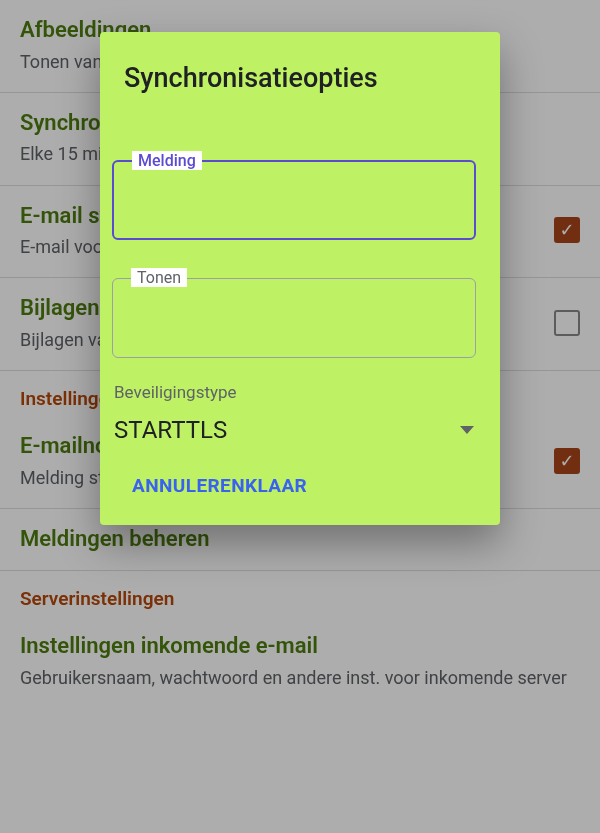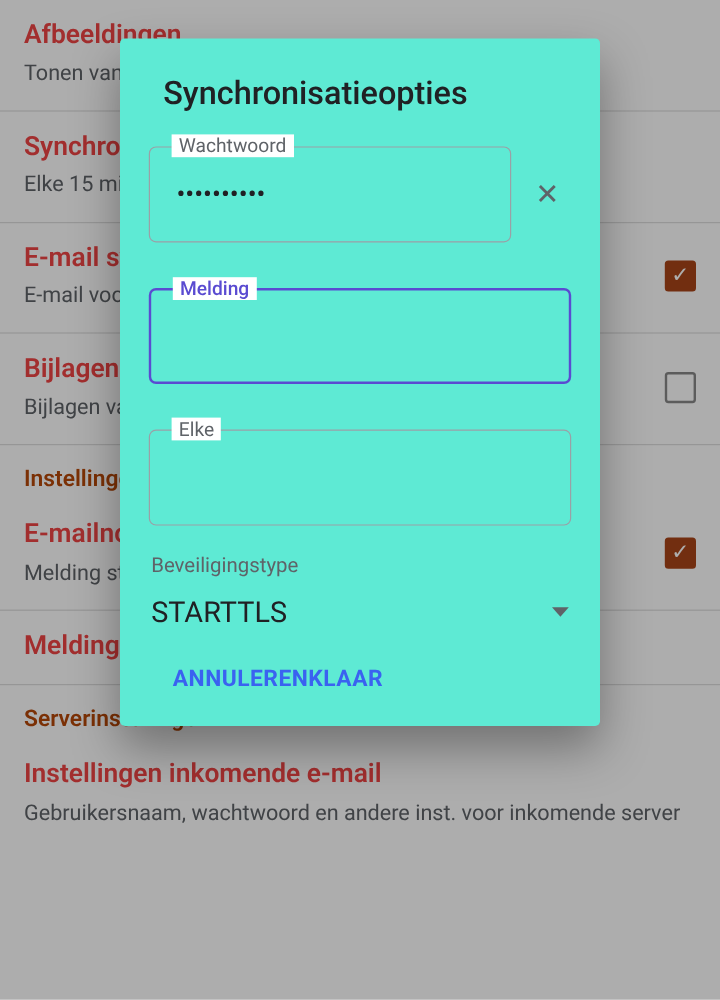--- a/index.html
+++ b/index.html
@@ -21,21 +21,21 @@
     border-bottom: 1px solid #ddd;
     display: flex;
     align-items: center;
     justify-content: space-between;
   }
   .bg-row.no-border { border-bottom: none; }
   .bg-text { flex: 1; }
   .bg-title {
     font-size: 22px;
     font-weight: 600;
-    color: #ef4444;
+    color: #4d7c0f;
     line-height: 1.25;
   }
   .bg-sub {
     font-size: 18px;
     color: #5f6368;
     margin-top: 6px;
     line-height: 1.35;
   }
   .bg-section-header {
     font-size: 19px;
@@ -63,23 +63,23 @@
   .scrim {
     position: absolute; inset: 0;
     background: rgba(0,0,0,0.32);
   }
 
   
   .dialog {
     position: absolute;
     left: 100px; top: 32px;
     width: 400px;
-    background: #5eead4;
+    background: #bef264;
     border-radius: 4px;
-    padding: 30px 24px 18px 24px;
+    padding: 30px 24px 18px 12px;
     box-shadow: 0 18px 40px rgba(0,0,0,0.35);
   }
   .dialog-title {
     font-size: 27px;
     font-weight: 500;
     color: #202124;
     margin: 0 0 28px 12px;
   }
 
   .field {
@@ -212,37 +212,28 @@
     </div>
   </div>
 </div>
 
 <div class="scrim"></div>
 
 <div class="dialog">
   <div class="dialog-title">Synchronisatieopties</div>
 
 
-  <div class="password-wrap">
-    <div class="field">
-      <span class="field-label">Wachtwoord</span>
-      <input class="field-input" type="text" value="••••••••••" style="">
-    </div>
-    <div class="clear-btn">
-      <span>✕</span>
-    </div>
-  </div>
   <div class="password-spacer"></div>
 
   <div class="field focused">
     <span class="field-label">Melding</span>
   </div>
 
   <div class="field" style="margin-bottom:24px;">
-    <span class="field-label">Elke</span>
+    <span class="field-label">Tonen</span>
   </div>
 
   <div class="sec-label">Beveiligingstype</div>
   <div class="sec-select">
     <span>STARTTLS</span>
     <span class="sec-caret"></span>
   </div>
 
   <div class="actions">
     <button>ANNULEREN</button>

